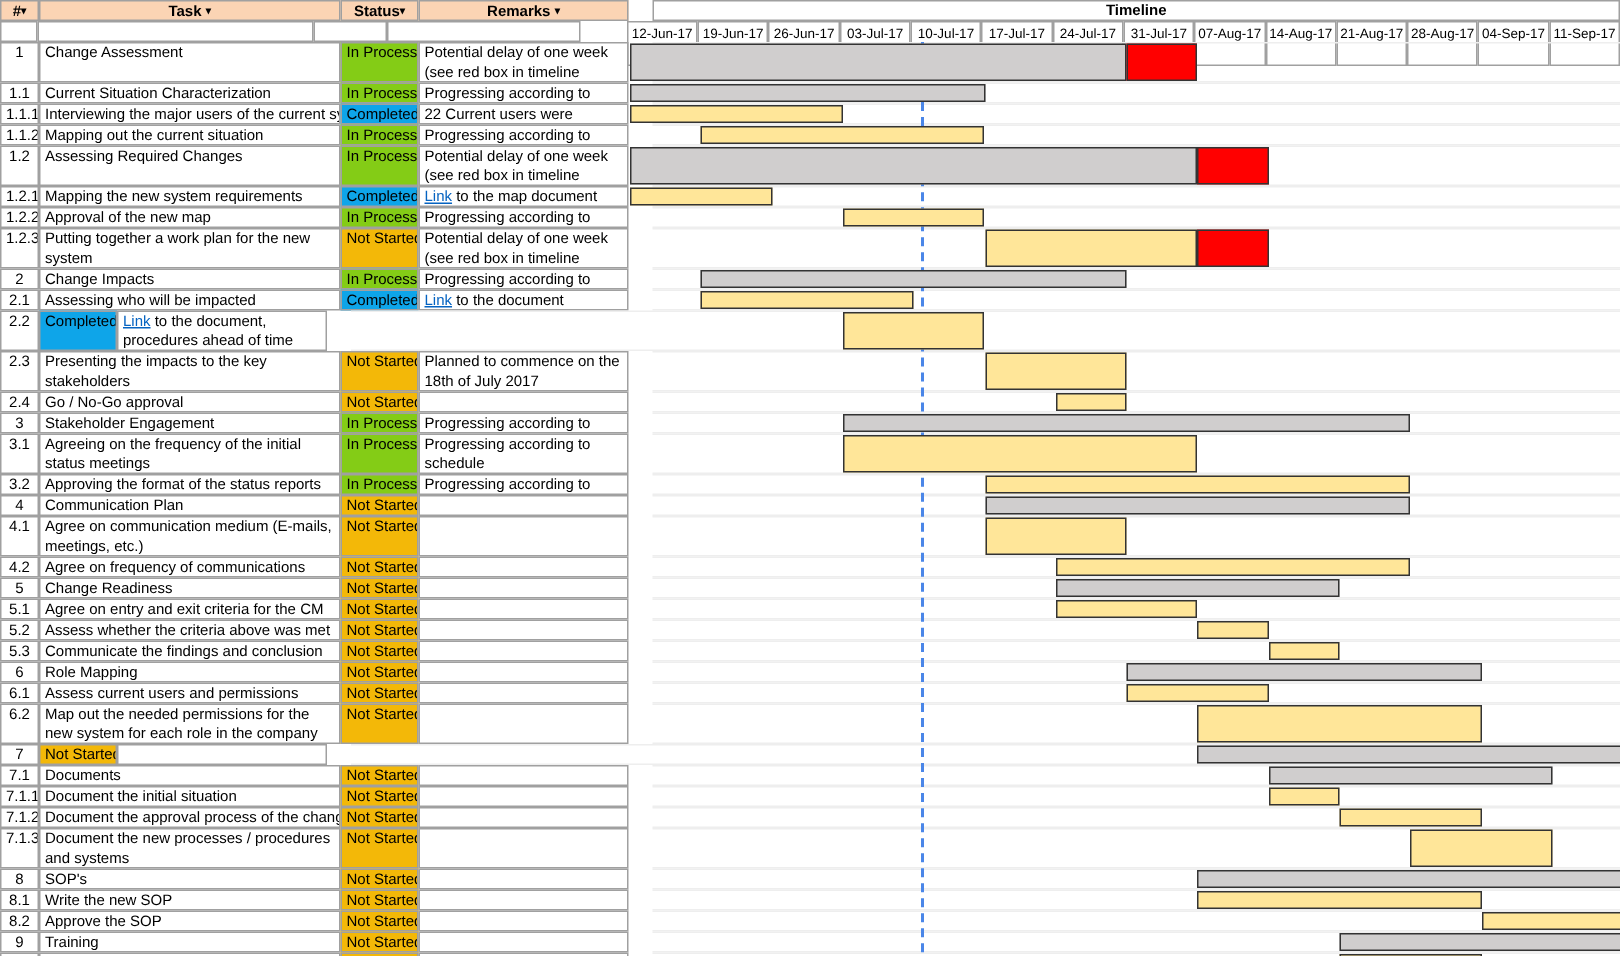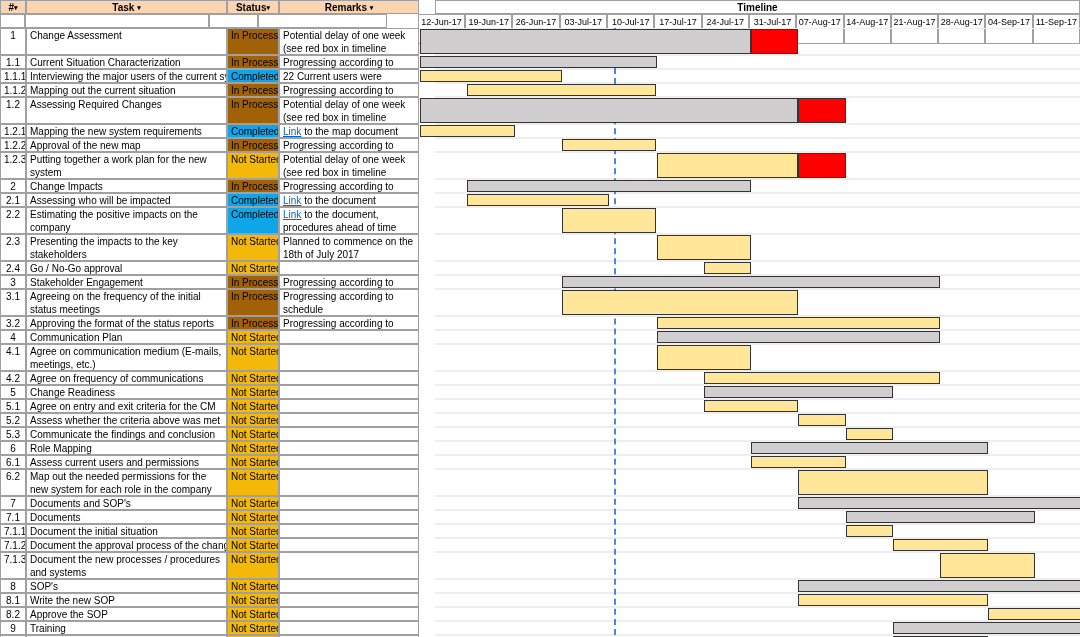--- a/index.html
+++ b/index.html
@@ -14,21 +14,21 @@
 .row.tall { height:27px; line-height:13px; }
 .cell { border:1px solid #a0a0a0; padding:0 3px; overflow:hidden; white-space:nowrap; }
 .c-num   { width:26px; text-align:center; }
 .c-task  { width:201px; }
 .c-status{ width:52px; text-align:center; }
 .c-rem   { width:140px; white-space:normal; }
 .c-tl    { flex:1; position:relative; padding:0; border:0;margin-left:16px; }
 .hdr { font-weight:bold; background:#fff; text-align:center; }
 .hdr.peach { background:#fbd4b4; }
 .arrow { font-size:7px; vertical-align:middle;}
-.status-inprocess  { background:#a16207; }
+.status-inprocess  { background:#84cc16; }
 .status-completed  { background:#0ea5e9; }
 .status-notstarted { background:#f3b808; }
 .link { color:#0563c1; text-decoration:underline; }
 .task-multi { white-space:normal; }
 .tl-hdr { display:flex; height:30px;padding-left:15px; }
 .tl-col { width:47.3px; font-size:9px; text-align:center; border:1px solid #a0a0a0; overflow:hidden;}
 .tl-title { border:1px solid #a0a0a0; text-align:center; font-weight:bold; }
 #gantt { position:absolute; left:420px; top:28px; pointer-events:none; }
 .bar { position:absolute; border:1px solid #333; }
 .gray   { background:#d0cece; }
@@ -137,21 +137,20 @@
       </div>
       <div class="row">
         <div class="cell c-num">2.1</div>
         <div class="cell c-task">Assessing who will be impacted</div>
         <div class="cell c-status status-completed">Completed</div>
         <div class="cell c-rem"><span class="link">Link</span><span> to the document</span></div>
         <div class="cell c-tl" style="border-top: 1px solid rgb(238, 238, 238); border-bottom: 1px solid rgb(238, 238, 238);"></div>
       </div>
       <div class="row tall">
         <div class="cell c-num">2.2</div>
-        <div class="cell c-task task-multi">Estimating the positive impacts on the company</div>
         <div class="cell c-status status-completed">Completed</div>
         <div class="cell c-rem"><span class="link">Link</span><span> to the document, procedures ahead of time</span></div>
         <div class="cell c-tl" style="border-top: 1px solid rgb(238, 238, 238); border-bottom: 1px solid rgb(238, 238, 238);"></div>
       </div>
       <div class="row tall">
         <div class="cell c-num">2.3</div>
         <div class="cell c-task task-multi">Presenting the impacts to the key stakeholders</div>
         <div class="cell c-status status-notstarted">Not Started</div>
         <div class="cell c-rem">Planned to commence on the 18th of July 2017</div>
         <div class="cell c-tl" style="border-top: 1px solid rgb(238, 238, 238); border-bottom: 1px solid rgb(238, 238, 238);"></div>
@@ -249,21 +248,20 @@
       </div>
       <div class="row tall">
         <div class="cell c-num">6.2</div>
         <div class="cell c-task task-multi">Map out the needed permissions for the new system for each role in the company</div>
         <div class="cell c-status status-notstarted">Not Started</div>
         <div class="cell c-rem"></div>
         <div class="cell c-tl" style="border-top: 1px solid rgb(238, 238, 238); border-bottom: 1px solid rgb(238, 238, 238);"></div>
       </div>
       <div class="row">
         <div class="cell c-num">7</div>
-        <div class="cell c-task">Documents and SOP's</div>
         <div class="cell c-status status-notstarted">Not Started</div>
         <div class="cell c-rem"></div>
         <div class="cell c-tl" style="border-top: 1px solid rgb(238, 238, 238); border-bottom: 1px solid rgb(238, 238, 238);"></div>
       </div>
       <div class="row">
         <div class="cell c-num">7.1</div>
         <div class="cell c-task">Documents</div>
         <div class="cell c-status status-notstarted">Not Started</div>
         <div class="cell c-rem"></div>
         <div class="cell c-tl" style="border-top: 1px solid rgb(238, 238, 238); border-bottom: 1px solid rgb(238, 238, 238);"></div>

